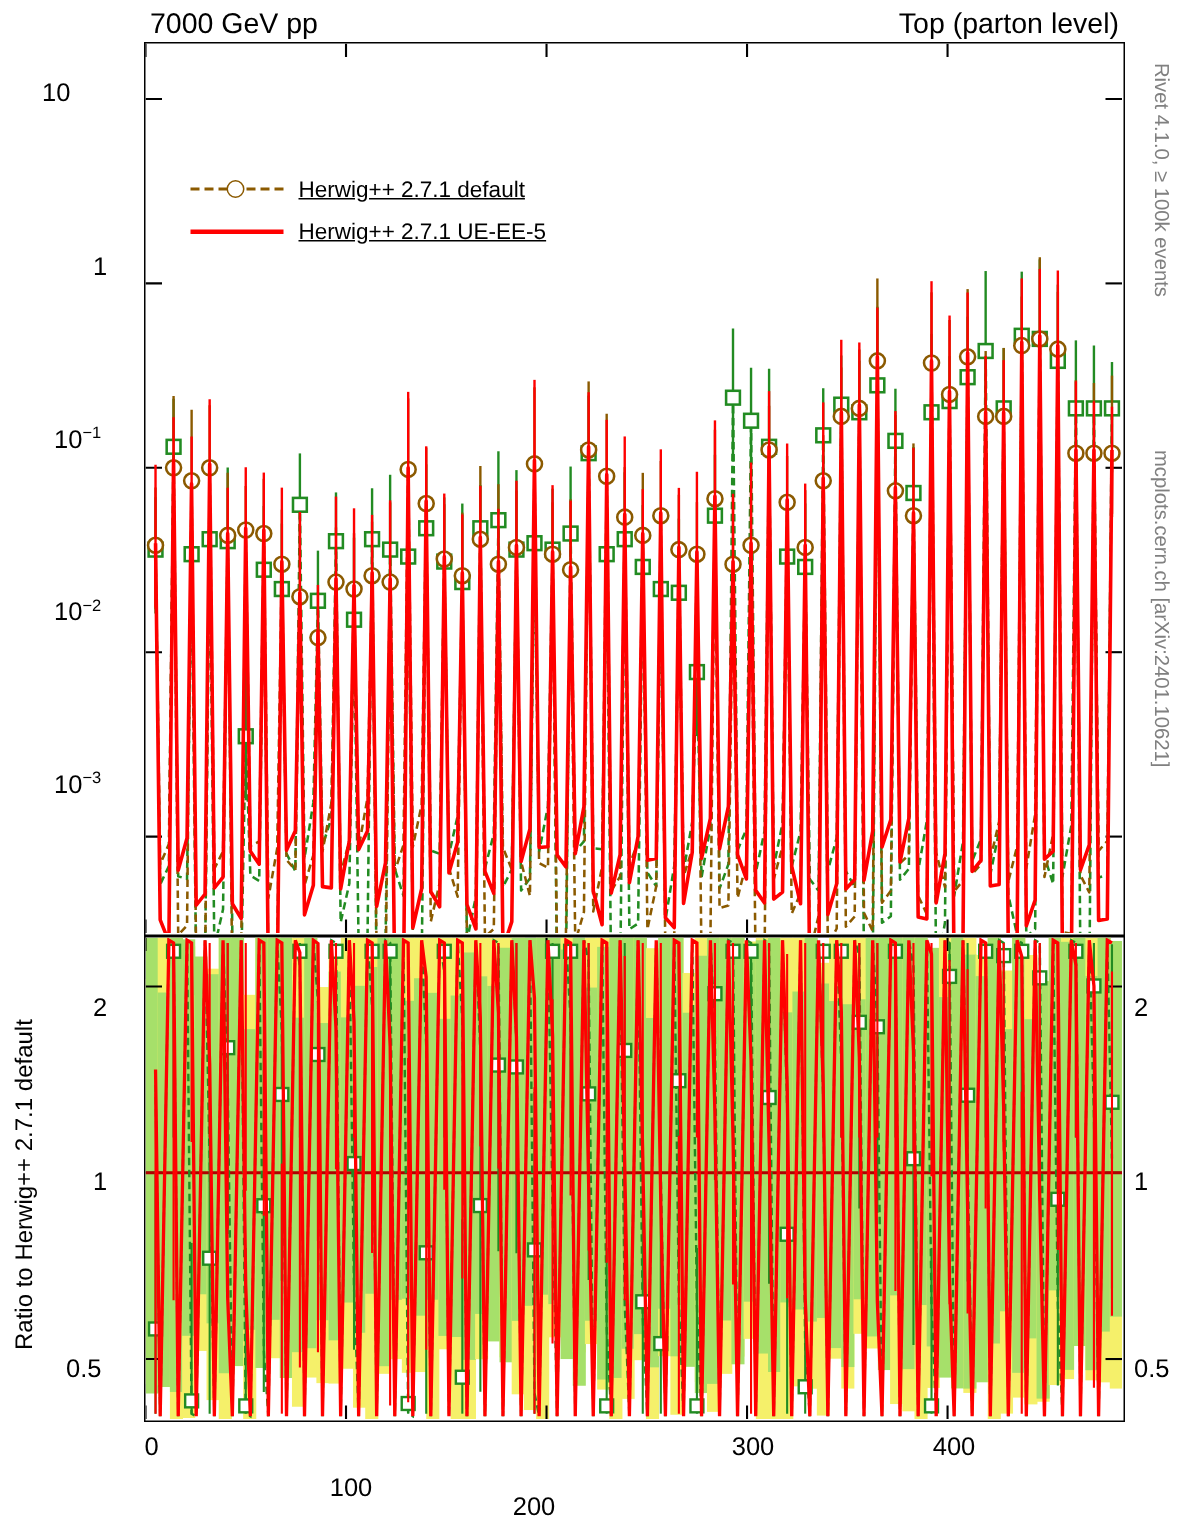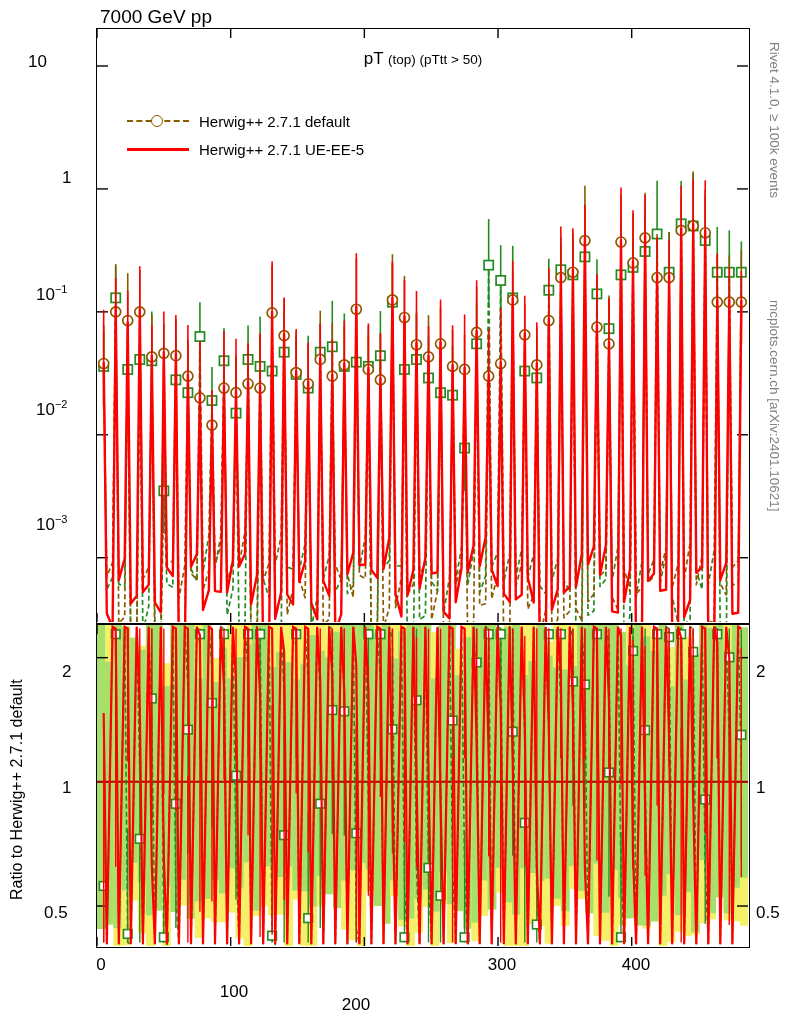--- a/index.html
+++ b/index.html
@@ -20,21 +20,21 @@
   #main-frame{position:absolute;left:96px;top:28px;width:654px;height:596px;
               border:1.6px solid #000;box-sizing:border-box;background:#fff;}
   #ratio-frame{position:absolute;left:96px;top:624px;width:654px;height:324px;
                border:1.6px solid #000;box-sizing:border-box;background:#fff;overflow:hidden;}
 
   .plot-title{position:absolute;left:0;right:0;top:20px;text-align:center;font-size:17px;}
   .plot-title .sub{font-size:13.5px;}
 
   
   #legend{position:absolute;left:30px;top:78px;font-size:15px;}
-  .leg-row{display:flex;align-items:center;height:28px;}
+  .leg-row{display:flex;align-items:flex-end;height:28px;text-decoration:underline;}
   .leg-swatch{width:62px;height:18px;position:relative;margin-right:10px;}
   .leg-line{position:absolute;left:0;top:8px;width:62px;height:0;}
   .leg-mark{position:absolute;left:24px;top:3px;width:12px;height:12px;box-sizing:border-box;background:#fff;}
   .leg-label{white-space:nowrap;}
   .xlab{position:absolute;font-size:17px;text-align:center;width:60px;}
 
   .ylab-main{position:absolute;font-size:17px;}
 
   
   #ratio-ytitle{position:absolute;left:6px;top:640px;height:300px;width:22px;
@@ -46,29 +46,26 @@
 
   svg{display:block;}
   .tick{stroke:#000;stroke-width:1.4;}
 </style>
 </head>
 <body>
 
 <div id="root">
 
   <div class="hdr" id="hdr-left">7000 GeV pp</div>
+  <div class="hdr" id="hdr-right">Top (parton level)</div>
 
   <div class="vside" id="vside1">Rivet 4.1.0, ≥ 100k events</div>
   <div class="vside" id="vside2">mcplots.cern.ch [arXiv:2401.10621]</div>
 
   <div id="main-frame">
-    <div class="plot-title">
-      <span>pT</span>
-      <span class="sub">(top) (pTtt &gt; 50)</span>
-    </div>
 
     <div id="legend">
       <div class="leg-row">
         <span class="leg-swatch">
           <span class="leg-line" style="border-top:2px dashed #8b5a00;"></span>
           <span class="leg-mark" style="border:1.8px solid #8b5a00;border-radius:50%;"></span>
         </span>
         <span class="leg-label">Herwig++ 2.7.1 default</span>
       </div>
       <div class="leg-row">

